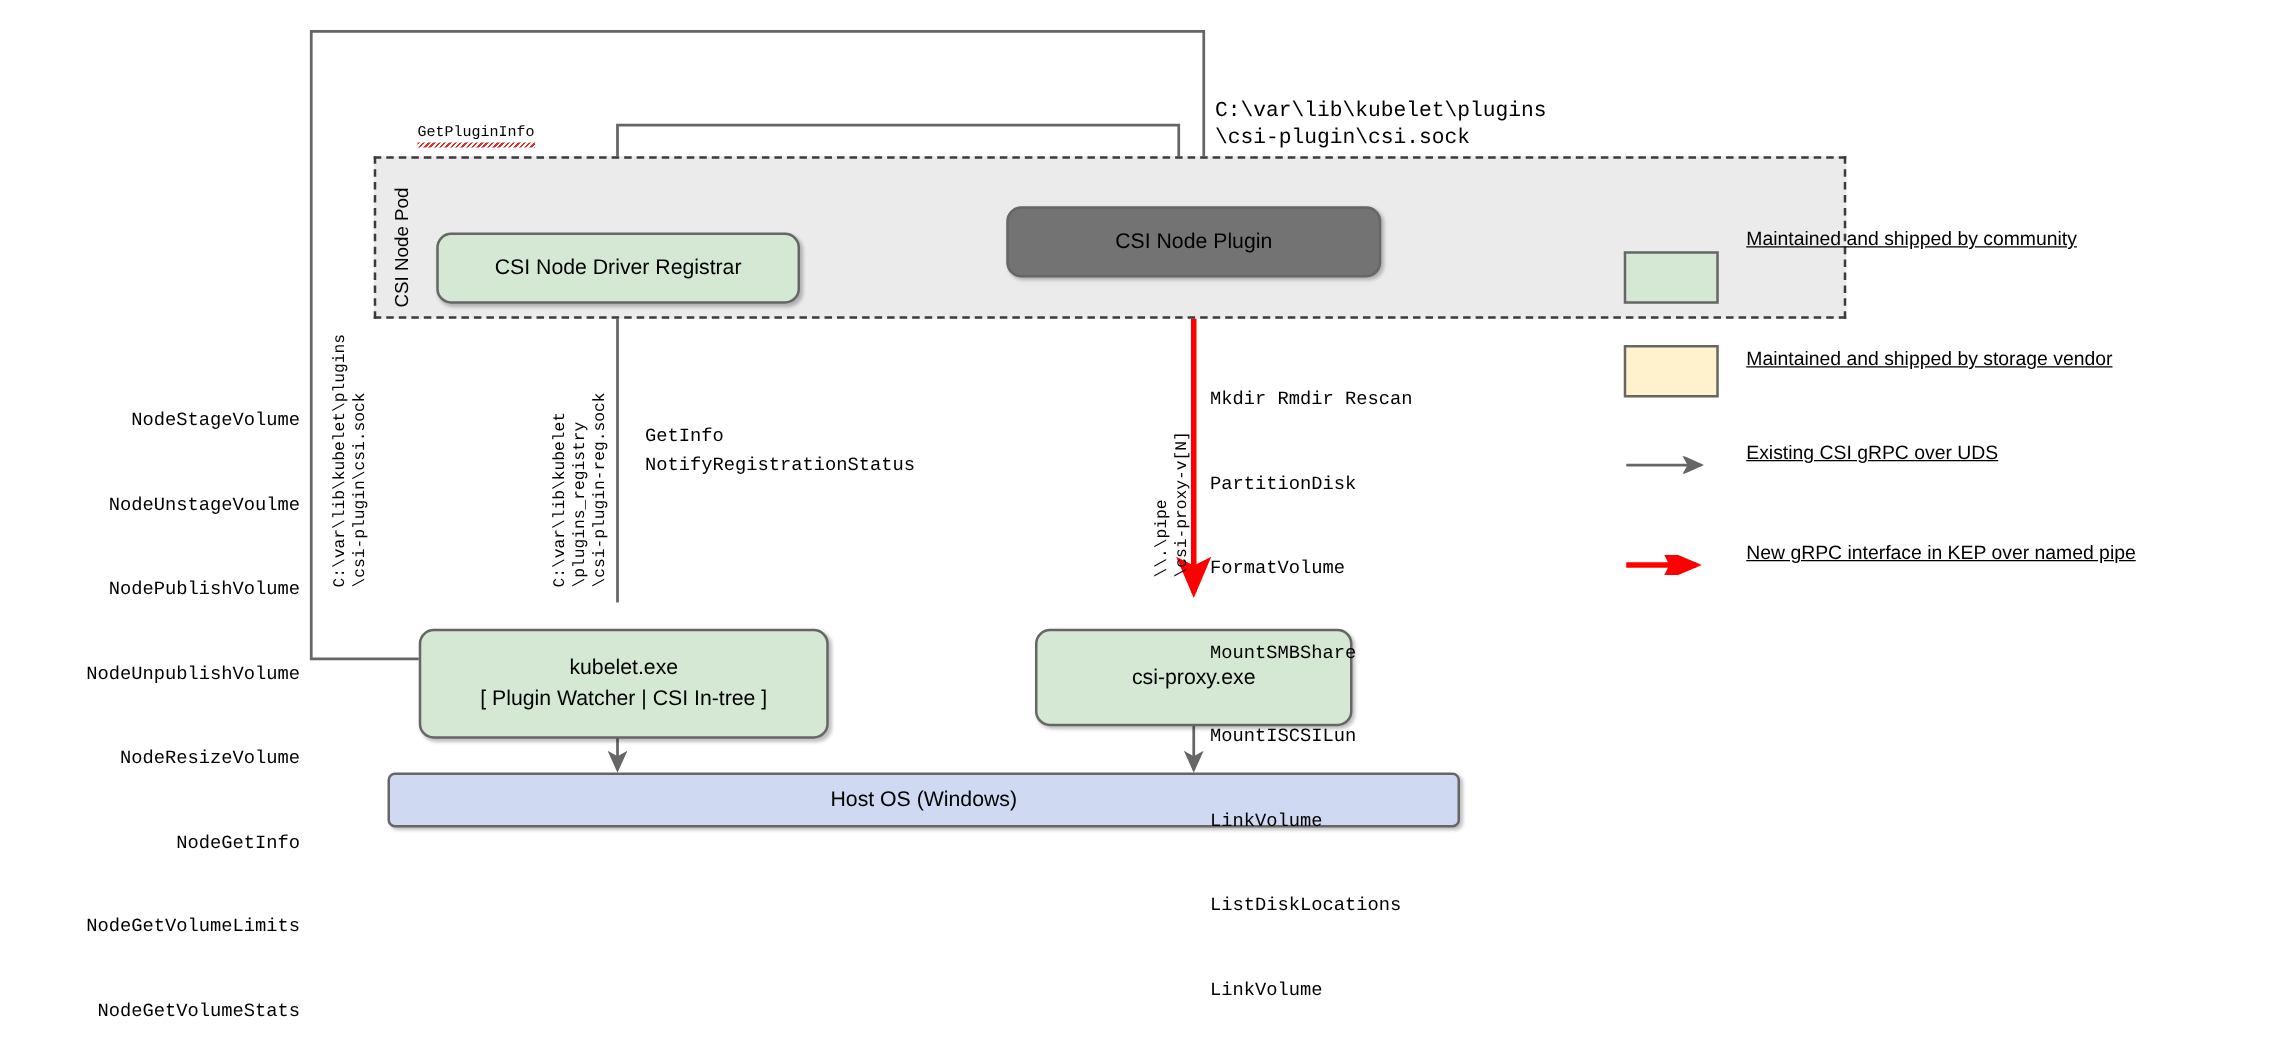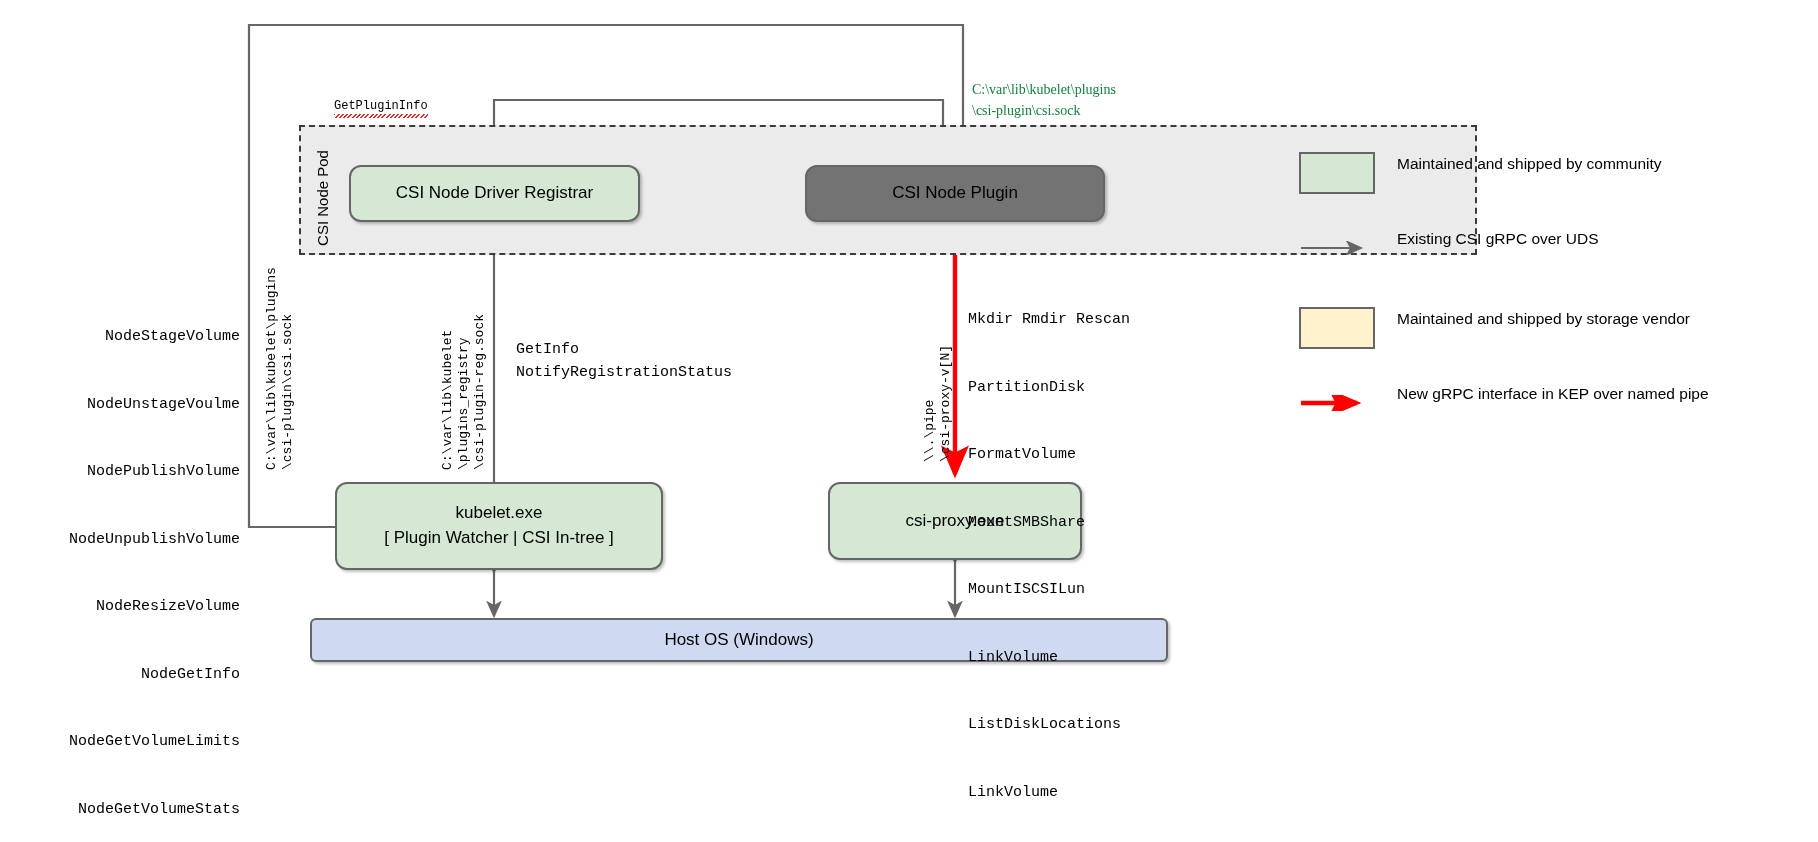--- a/index.html
+++ b/index.html
@@ -57,21 +57,21 @@
     display: flex;
     flex-direction: column;
     align-items: center;
     justify-content: center;
     font-size: 17px;
     line-height: 1.45;
     color: #000;
     box-shadow: 2px 2px 3px rgba(0,0,0,0.25);
     text-align: center;
   }
-  .green { background: #d5e8d4; }
+  .green { background: #d5e8d4; margin-top: 21px; }
   .yellow { background: #737373; }
   .blue  { background: #cfd9f2; }
 
   #registrar-box { left: 349px; top: 165px;  width: 291px; height: 57px; }
   #plugin-box    { left: 805px; top: 165px;  width: 300px; height: 57px; }
   #kubelet-box   { left: 335px; top: 482px;  width: 328px; height: 88px; }
   #proxy-box     { left: 828px; top: 482px;  width: 254px; height: 78px; }
   #hostos-box    {
     left: 310px; top: 618px; width: 858px; height: 44px;
     border-radius: 6px; font-size: 17px;
@@ -144,29 +144,29 @@
       repeating-linear-gradient(135deg,
         #e02020 0px, #e02020 1.4px,
         transparent 1.4px, transparent 3px);
     opacity: 0.95;
   }
 
   #plugin-path-label {
     position: absolute;
     left: 972px;
     top: 79px;
-    font-family: Liberation Serif, serif;
-    font-size: 14px;
+    font-family: Liberation Mono, monospace;
+    font-size: 17px;
     line-height: 21px;
     white-space: pre;
-    color: #15803d;
-  }
-
-  
-  .legend { position: absolute; left: 1299px; top: 152px; width: 500px; }
+    color: #000000;
+  }
+
+  
+  .legend { position: absolute; left: 1299px; top: 180px; width: 500px; text-decoration: underline; }
   .legend-row {
     display: flex;
     align-items: flex-start;
     margin-bottom: 33px;
     min-height: 42px;
   }
   .legend-swatch {
     width: 76px;
     height: 42px;
     border: 2px solid #666666;
@@ -296,41 +296,41 @@
     <div>ListDiskLocations</div>
     <div>LinkVolume</div>
     
   </div>
 
   <div class="legend">
 
     <div class="legend-row">
       <div class="legend-swatch green"></div>
       <div class="legend-text">Maintained and shipped by community</div>
+    </div>
+
+    <div class="legend-row">
+      <div class="legend-swatch yellow"></div>
+      <div class="legend-text">Maintained and shipped by storage vendor</div>
     </div>
 
     <div class="legend-row arrow-row">
       <div class="legend-arrowcell">
         <svg width="76" height="14" viewBox="0 0 76 14" xmlns="http://www.w3.org/2000/svg">
           <defs>
             <marker id="lg-arrow-grey" markerWidth="10" markerHeight="10" refX="7" refY="3.6" orient="auto" markerUnits="strokeWidth">
               <path d="M0,0 L8,3.6 L0,7.2 L2,3.6 z" fill="#666666"></path>
             </marker>
           </defs>
           <line x1="2" y1="7" x2="62" y2="7" stroke="#666666" stroke-width="2.2" marker-end="url(#lg-arrow-grey)"></line>
         </svg>
       </div>
       <div class="legend-text">Existing CSI gRPC over UDS</div>
     </div>
 
-    <div class="legend-row">
-      <div class="legend-swatch yellow"></div>
-      <div class="legend-text">Maintained and shipped by storage vendor</div>
-    </div>
-
     <div class="legend-row arrow-row">
       <div class="legend-arrowcell">
         <svg width="76" height="16" viewBox="0 0 76 16" xmlns="http://www.w3.org/2000/svg">
           <defs>
             <marker id="lg-arrow-red" markerWidth="9" markerHeight="9" refX="6.5" refY="3.2" orient="auto" markerUnits="strokeWidth">
               <path d="M0,0 L7.5,3.2 L0,6.4 L1.6,3.2 z" fill="#FF0000"></path>
             </marker>
           </defs>
           <line x1="2" y1="8" x2="58" y2="8" stroke="#FF0000" stroke-width="4.4" marker-end="url(#lg-arrow-red)"></line>
         </svg>

